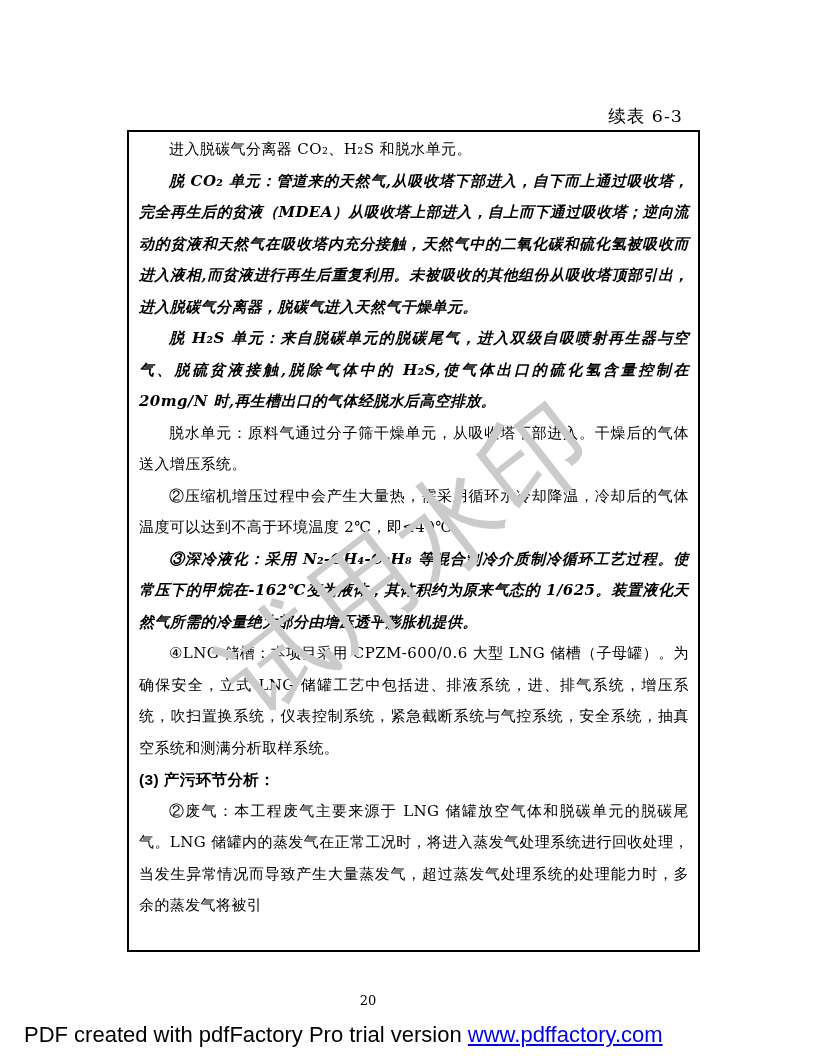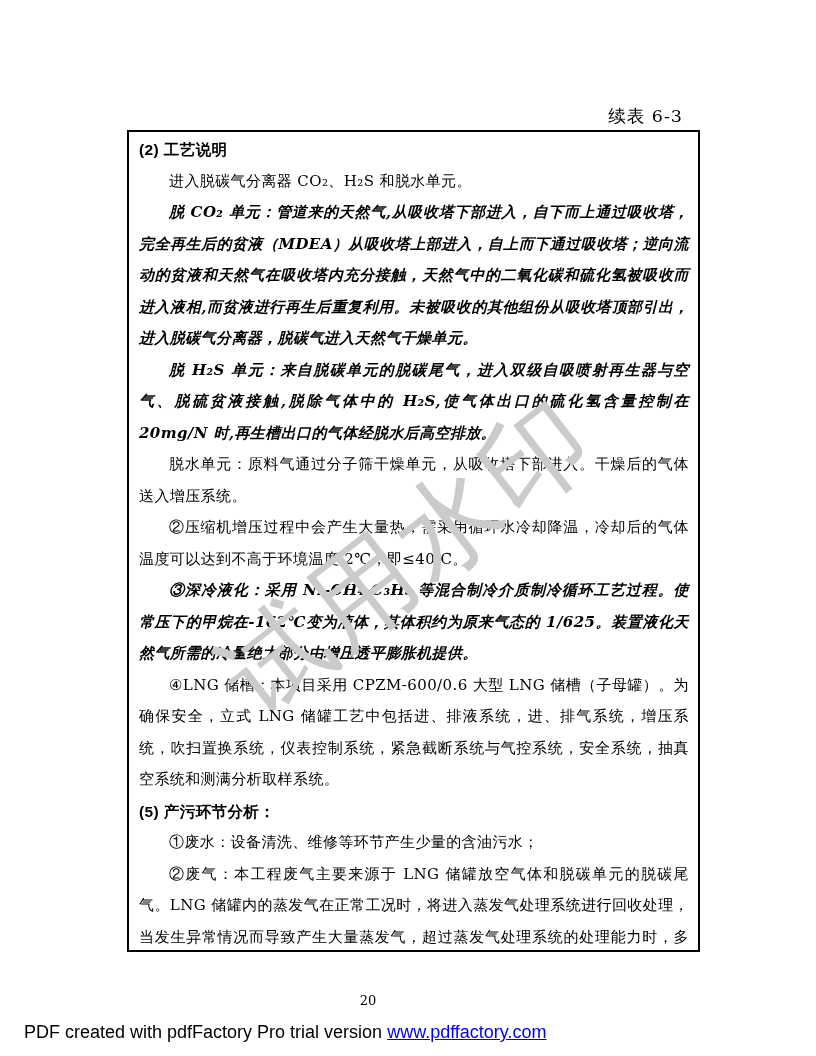--- a/index.html
+++ b/index.html
@@ -68,47 +68,45 @@
     left: 0;
     width: 736px;
     text-align: center;
     font-size: 13px;
   }
   .footer {
     position: absolute;
     left: 24px;
     top: 1022px;
     font-family: "Liberation Sans", sans-serif;
-    font-size: 18px;
+    font-size: 22px;
     color: #000000;
   }
   .footer a {
     color: #0000ee;
     text-decoration: underline;
     cursor: pointer;
   }
 </style>
 </head>
 <body>
 
 <div class="page">
 
   <div class="caption">续表 6-3</div>
 
   <div class="content-box">
-    <p class="heading">(2) 工艺说明</p>
     <p class="indent">进入脱碳气分离器 CO₂、H₂S 和脱水单元。</p>
     <p class="indent ital">脱 CO₂ 单元：管道来的天然气,从吸收塔下部进入，自下而上通过吸收塔，完全再生后的贫液（MDEA）从吸收塔上部进入，自上而下通过吸收塔；逆向流动的贫液和天然气在吸收塔内充分接触，天然气中的二氧化碳和硫化氢被吸收而进入液相,而贫液进行再生后重复利用。未被吸收的其他组份从吸收塔顶部引出，进入脱碳气分离器，脱碳气进入天然气干燥单元。</p>
     <p class="indent ital">脱 H₂S 单元：来自脱碳单元的脱碳尾气，进入双级自吸喷射再生器与空气、脱硫贫液接触,脱除气体中的 H₂S,使气体出口的硫化氢含量控制在 20mg/N 时,再生槽出口的气体经脱水后高空排放。</p>
     <p class="indent">脱水单元：原料气通过分子筛干燥单元，从吸收塔下部进入。干燥后的气体送入增压系统。</p>
     <p class="indent">②压缩机增压过程中会产生大量热，需采用循环水冷却降温，冷却后的气体温度可以达到不高于环境温度 2℃，即≤40℃。</p>
     <p class="indent ital">③深冷液化：采用 N₂-CH₄-C₃H₈ 等混合制冷介质制冷循环工艺过程。使常压下的甲烷在-162℃变为液体，其体积约为原来气态的 1/625。装置液化天然气所需的冷量绝大部分由增压透平膨胀机提供。</p>
     <p class="indent">④LNG 储槽：本项目采用 CPZM-600/0.6 大型 LNG 储槽（子母罐）。为确保安全，立式 LNG 储罐工艺中包括进、排液系统，进、排气系统，增压系统，吹扫置换系统，仪表控制系统，紧急截断系统与气控系统，安全系统，抽真空系统和测满分析取样系统。</p>
-    <p class="heading">(5) 产污环节分析：</p>
-    <p class="indent">①废水：设备清洗、维修等环节产生少量的含油污水；</p>
+    <p class="heading">(3) 产污环节分析：</p>
     <p class="indent">②废气：本工程废气主要来源于 LNG 储罐放空气体和脱碳单元的脱碳尾气。LNG 储罐内的蒸发气在正常工况时，将进入蒸发气处理系统进行回收处理，当发生异常情况而导致产生大量蒸发气，超过蒸发气处理系统的处理能力时，多余的蒸发气将被引</p>
   </div>
 
   <div class="watermark">试用水印</div>
 
   <div class="pageno">20</div>
 
   <div class="footer">
     <span>PDF created with pdfFactory Pro trial version </span><a>www.pdffactory.com</a>
   </div>

